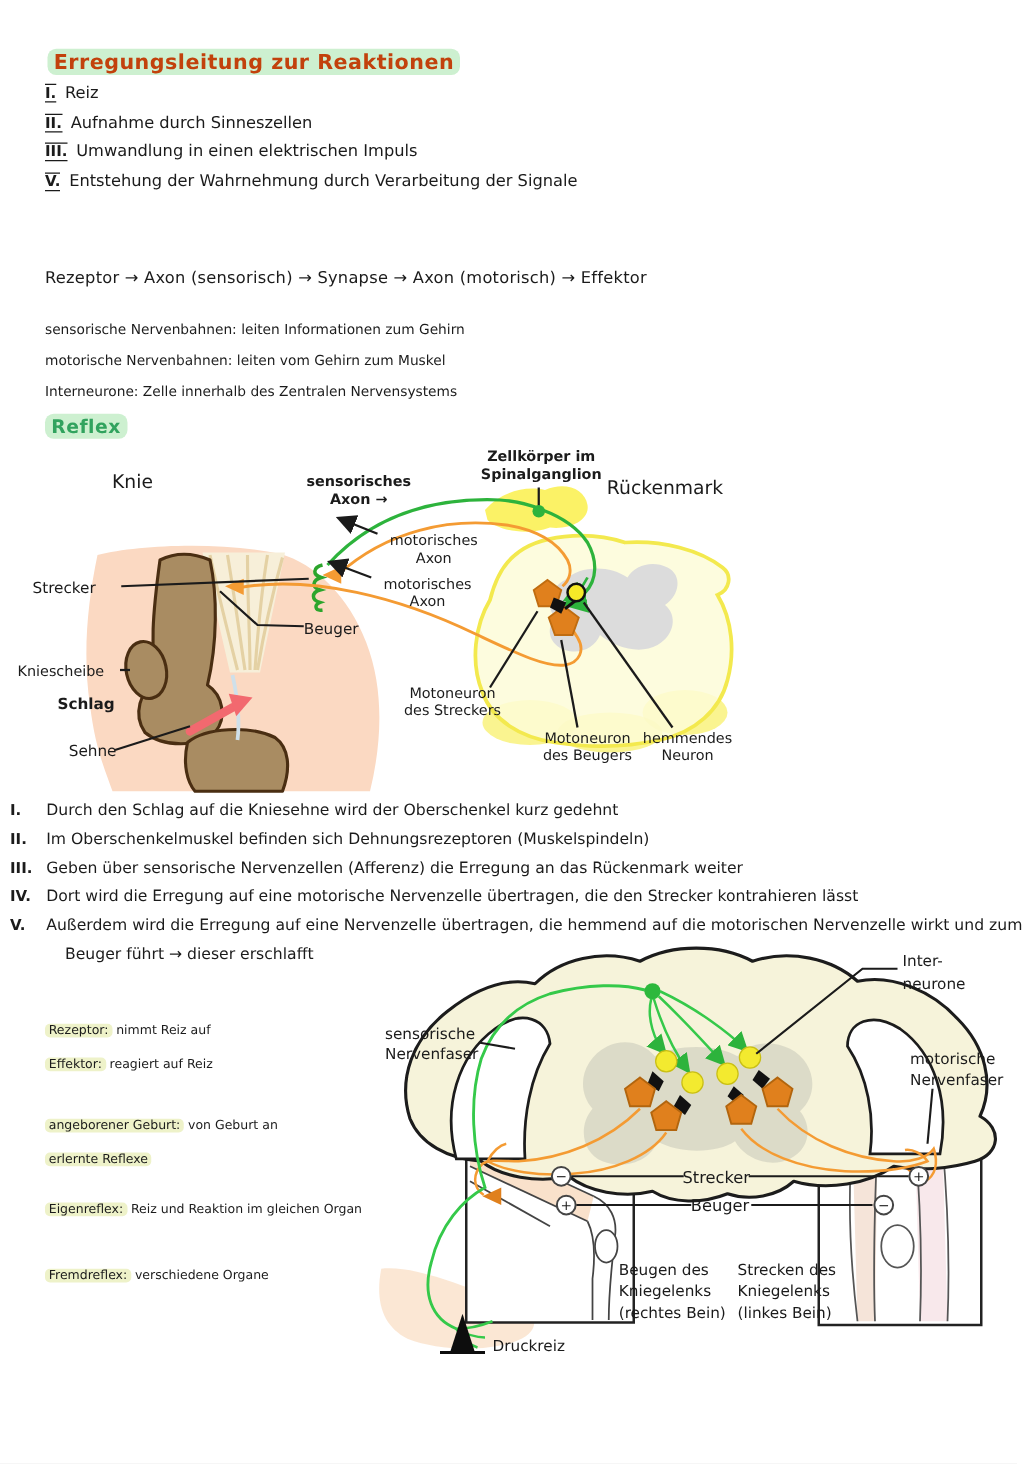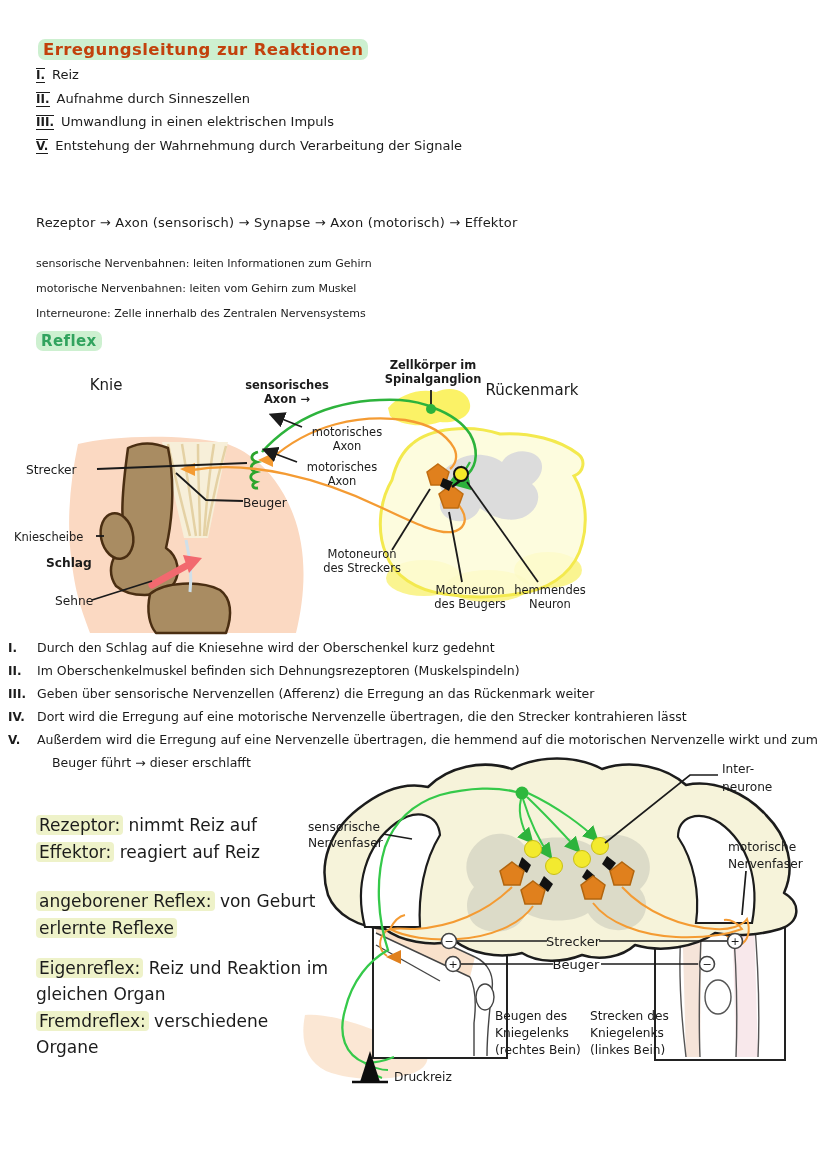--- a/index.html
+++ b/index.html
@@ -11,21 +11,21 @@
   .title{font-size:16.5px;font-weight:bold;color:#c2410c;letter-spacing:.4px;}
   .reflex-head{font-size:15px;font-weight:bold;color:#31a35e;letter-spacing:.4px;}
   .steps{font-size:13px;}
   .steps .line{height:23.5px;}
   .rn{display:inline-block;border-top:1.2px solid #1b1b1b;border-bottom:1.2px solid #1b1b1b;
       line-height:1.1;margin-right:7px;font-size:12px;font-weight:bold;}
   .flow{font-size:13px;letter-spacing:.2px;}
   .defs{font-size:11px;line-height:25px;}
   .steps2{font-size:12.5px;line-height:23px;width:795px;}
   .steps2 .step{padding-left:22px;text-indent:-22px;}
-  .note{font-size:17px;line-height:26px;width:300px;}
+  .note{font-size:10px;line-height:26px;width:300px;}
   svg text{font-family:"DejaVu Sans",sans-serif;fill:#1b1b1b;}
   .lbl{font-size:11.5px;}
   .lbl2{font-size:12.2px;}
   .big{font-size:15px;}
 </style>
 </head>
 <body>
 
 <div class="page">
 
@@ -151,21 +151,21 @@
   <div class="abs steps2" style="left:30px;top:636px;">
     <div class="step"><span class="rn">I.</span><span>Durch den Schlag auf die Kniesehne wird der Oberschenkel kurz gedehnt</span></div>
     <div class="step"><span class="rn">II.</span><span>Im Oberschenkelmuskel befinden sich Dehnungsrezeptoren (Muskelspindeln)</span></div>
     <div class="step"><span class="rn">III.</span><span>Geben über sensorische Nervenzellen (Afferenz) die Erregung an das Rückenmark weiter</span></div>
     <div class="step"><span class="rn">IV.</span><span>Dort wird die Erregung auf eine motorische Nervenzelle übertragen, die den Strecker kontrahieren lässt</span></div>
     <div class="step"><span class="rn">V.</span><span>Außerdem wird die Erregung auf eine Nervenzelle übertragen, die hemmend auf die motorischen Nervenzelle wirkt und zum Beuger führt → dieser erschlafft</span></div>
   </div>
 
   <div class="abs note" style="left:36px;top:812px;"><span class="hl-yellow">Rezeptor:</span><span> nimmt Reiz auf</span></div>
   <div class="abs note" style="left:36px;top:839px;"><span class="hl-yellow">Effektor:</span><span> reagiert auf Reiz</span></div>
-  <div class="abs note" style="left:36px;top:888px;"><span class="hl-yellow">angeborener Reflex:</span><span> von Geburt an</span></div>
+  <div class="abs note" style="left:36px;top:888px;"><span class="hl-yellow">angeborener Geburt:</span><span> von Geburt an</span></div>
   <div class="abs note" style="left:36px;top:915px;"><span class="hl-yellow">erlernte Reflexe</span><span></span></div>
   <div class="abs note" style="left:36px;top:955px;"><span class="hl-yellow">Eigenreflex:</span><span> Reiz und Reaktion im gleichen Organ</span></div>
   <div class="abs note" style="left:36px;top:1008px;"><span class="hl-yellow">Fremdreflex:</span><span> verschiedene Organe</span></div>
 
   <svg class="abs" style="left:290px;top:745px;" width="538" height="355" viewBox="0 0 538 355">
     <defs>
       <marker id="ag2" markerWidth="8" markerHeight="8" refX="6" refY="4" orient="auto">
           <path d="M0,0 L8,4 L0,8 Z" fill="#2db33c"></path>
         </marker>
     </defs>

